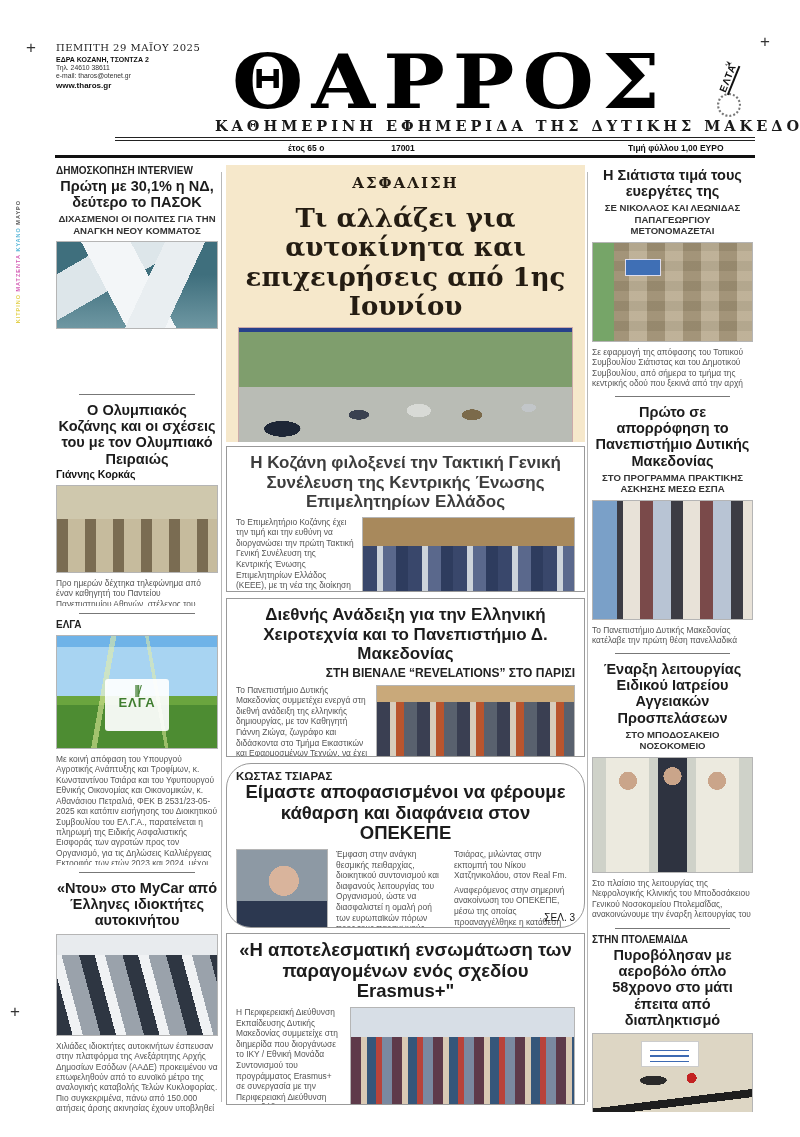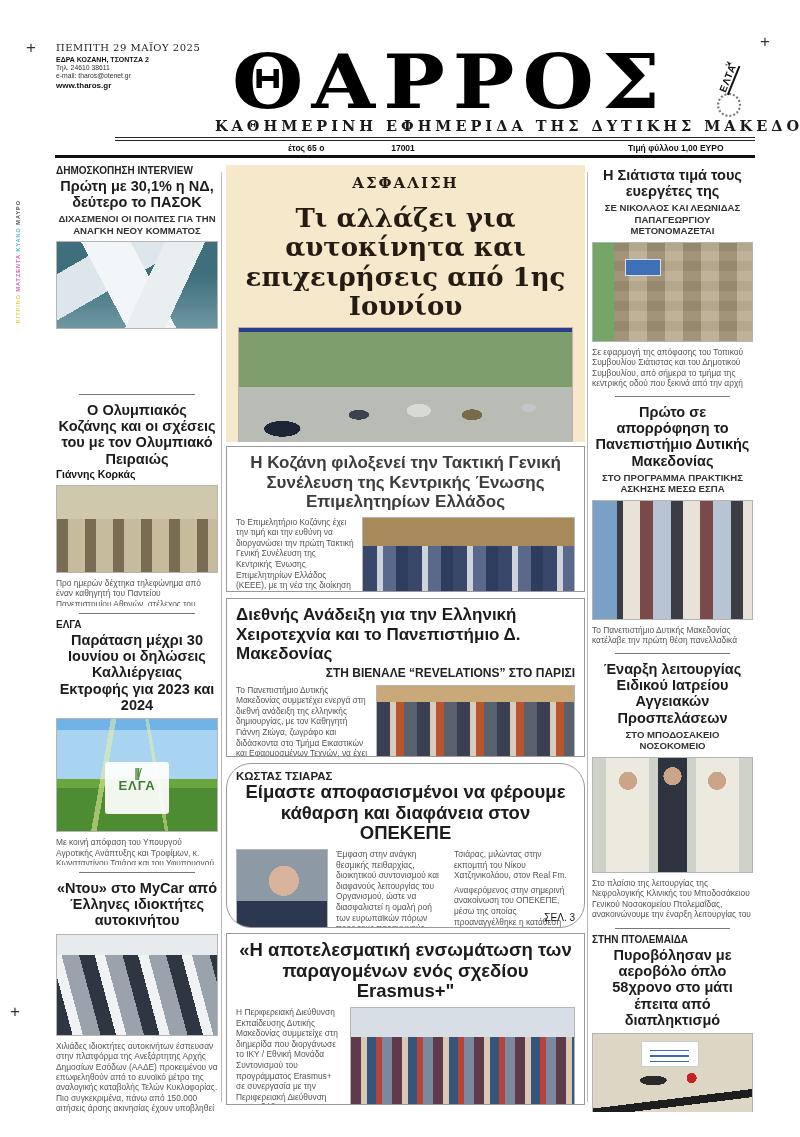--- a/index.html
+++ b/index.html
@@ -135,21 +135,21 @@
             font-size:15px; letter-spacing:2px; color:#241c12; }
   .hl-main { font-family:"DejaVu Serif",serif; font-weight:bold; font-size:26px;
              line-height:1.13; text-align:center; color:#241c12; margin-top:12px; }
 
   .cbox { border:1px solid #999; padding:6px 9px; position:relative; overflow:hidden; }
   .cbox-s2 { height:146px; margin-top:4px; }
   .cbox-s3 { height:159px; margin-top:6px; }
   .cbox-s4 { height:165px; margin-top:6px;border-radius:25px; }
   .cbox-s5 { height:172px; margin-top:5px; }
   .hl-c    { font-size:17px; font-weight:bold; text-align:center; line-height:1.15; color:#3d3d3d; }
-  .hl-c2   { font-size:17px; font-weight:bold; text-align:left; line-height:1.15; color:#1c1c1c; }
+  .hl-c2   { font-size:17px; font-weight:bold; text-align:center; line-height:1.15; color:#1c1c1c; }
   .hl-c3   { font-size:18.5px; font-weight:bold; text-align:center; line-height:1.12; color:#1c1c1c; }
   .sub-c   { font-size:12px; font-weight:bold; text-align:right; margin-top:2px; color:#222; }
   .crow { display:flex; gap:8px; margin-top:5px; align-items:flex-start; }
   .cbody { font-size:8.4px; color:#555; line-height:1.26; }
   .w118 { width:118px; flex:none; } .w132 { width:132px; flex:none; } .w106 { width:106px; flex:none; }
   .grow { flex:1; margin-top:0; }
   .kicker-c { font-size:11.5px; font-weight:bold; color:#222; }
 </style>
 </head>
 <body>
@@ -202,21 +202,20 @@
     <div class="hl-side">Ο Ολυμπιακός Κοζάνης και οι σχέσεις του με τον Ολυμπιακό Πειραιώς</div>
     <div class="byline">Γιάννης Κορκάς</div>
     <div class="ph ph-team"></div>
     <div class="body">Προ ημερών δέχτηκα τηλεφώνημα από έναν καθηγητή του Παντείου Πανεπιστημίου Αθηνών, στέλεχος του «Ολυμπιακού Πειραιώς», ο οποίος προτίθεται να συγγράψω βιβλίο για τα 100 χρόνια του «Ολυμπιακού Πειραιώς» (τα 100χρονα του πειραϊκού συλλόγου εορτάζονται εφέτος).</div>
 
   </div>
   <hr class="sep">
 
   <div class="story" style="height:246px">
     <div class="k">ΕΛΓΑ</div>
-    <div class="hl-side">Παράταση μέχρι 30 Ιουνίου οι δηλώσεις Καλλιέργειας Εκτροφής για 2023 και 2024</div>
     <div class="ph ph-elga">
       <div class="elga-box">
         <div class="elga-grain">|||/</div>
         <div class="elga-word">ΕΛΓΑ</div>
       </div>
     </div>
     <div class="body">Με κοινή απόφαση του Υπουργού Αγροτικής Ανάπτυξης και Τροφίμων, κ. Κωνσταντίνου Τσιάρα και του Υφυπουργού Εθνικής Οικονομίας και Οικονομικών, κ. Αθανάσιου Πετραλιά, ΦΕΚ Β 2531/23-05-2025 και κατόπιν εισήγησης του Διοικητικού Συμβουλίου του ΕΛ.Γ.Α., παρατείνεται η πληρωμή της Ειδικής Ασφαλιστικής Εισφοράς των αγροτών προς τον Οργανισμό, για τις Δηλώσεις Καλλιέργειας Εκτροφής των ετών 2023 και 2024, μέχρι την Δευτέρα 30η Ιουνίου 2025.</div>
 
   </div>
   <hr class="sep">

